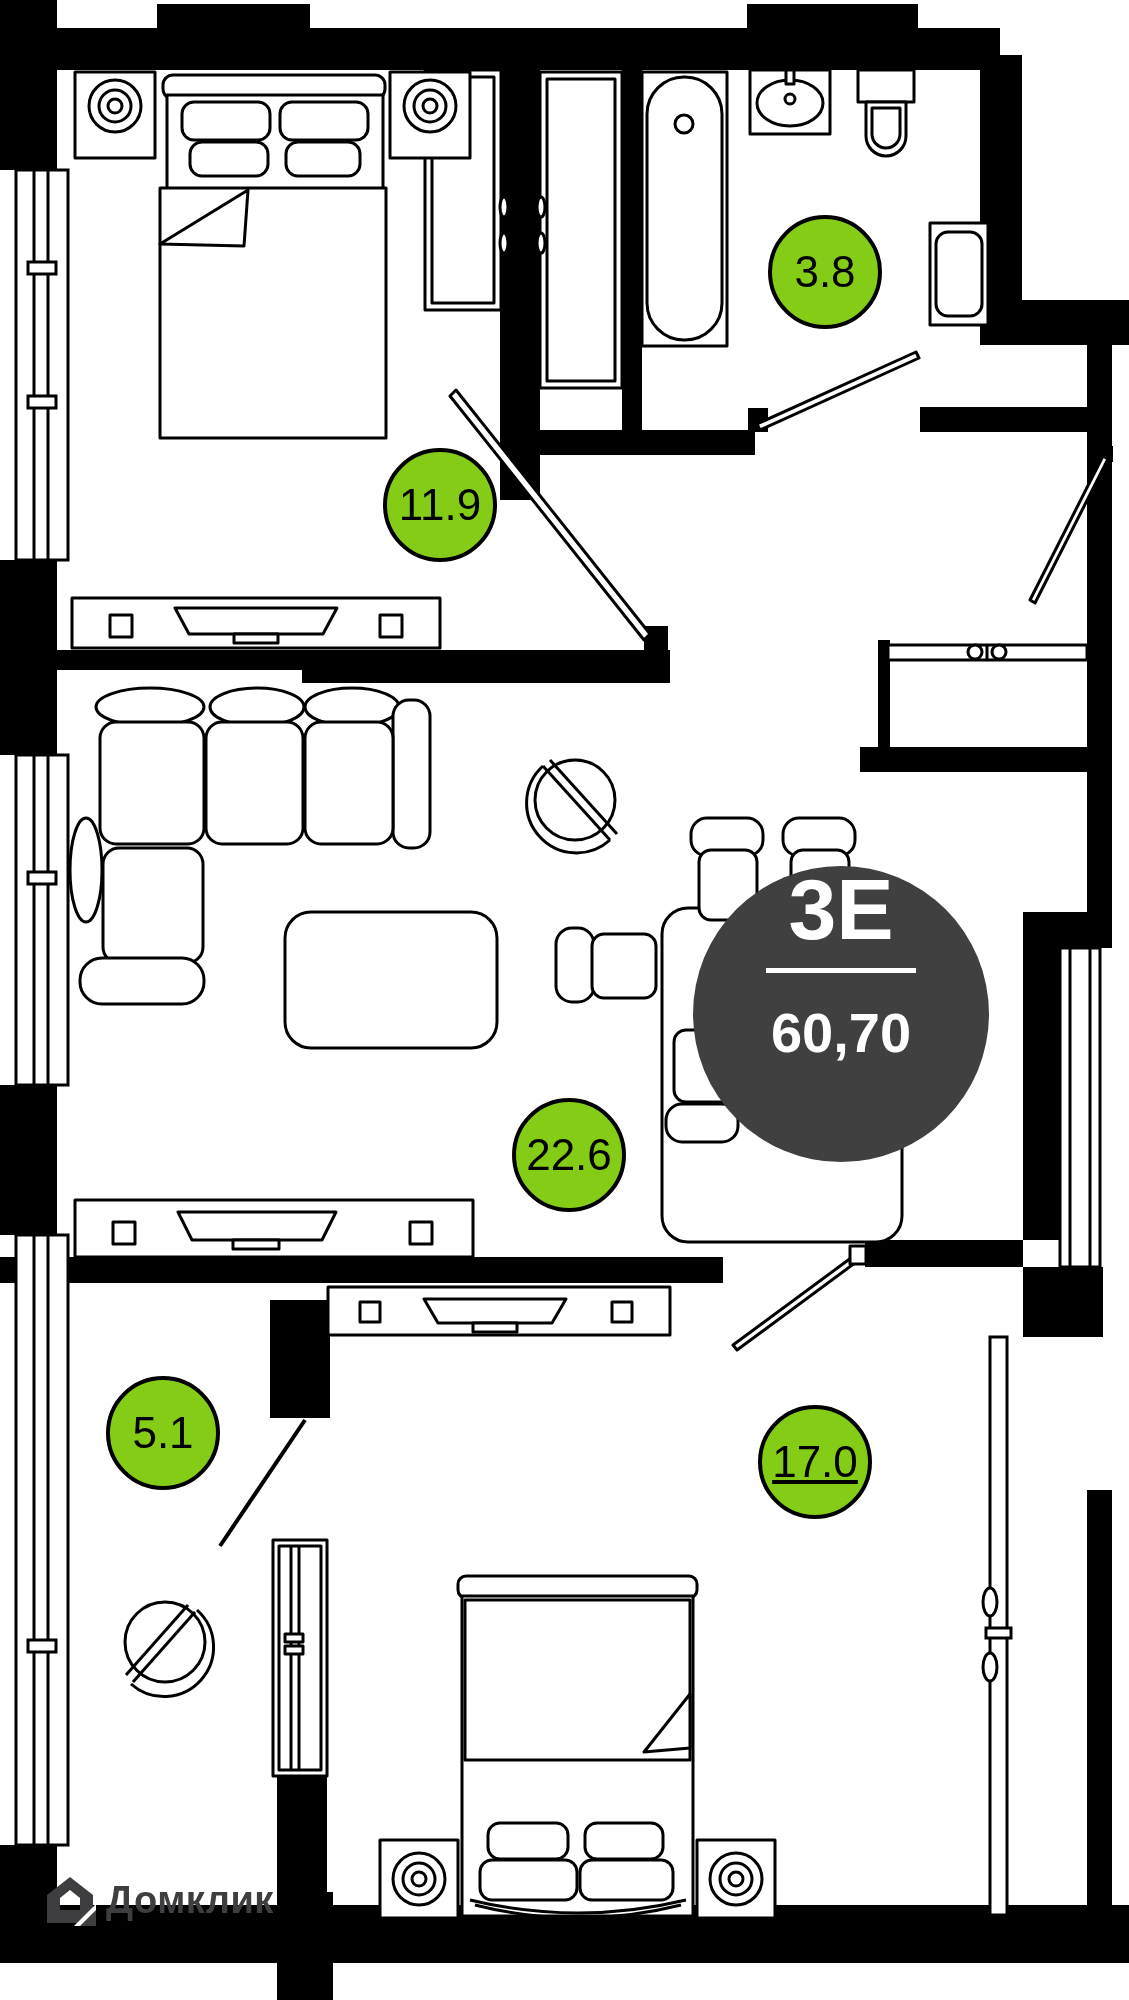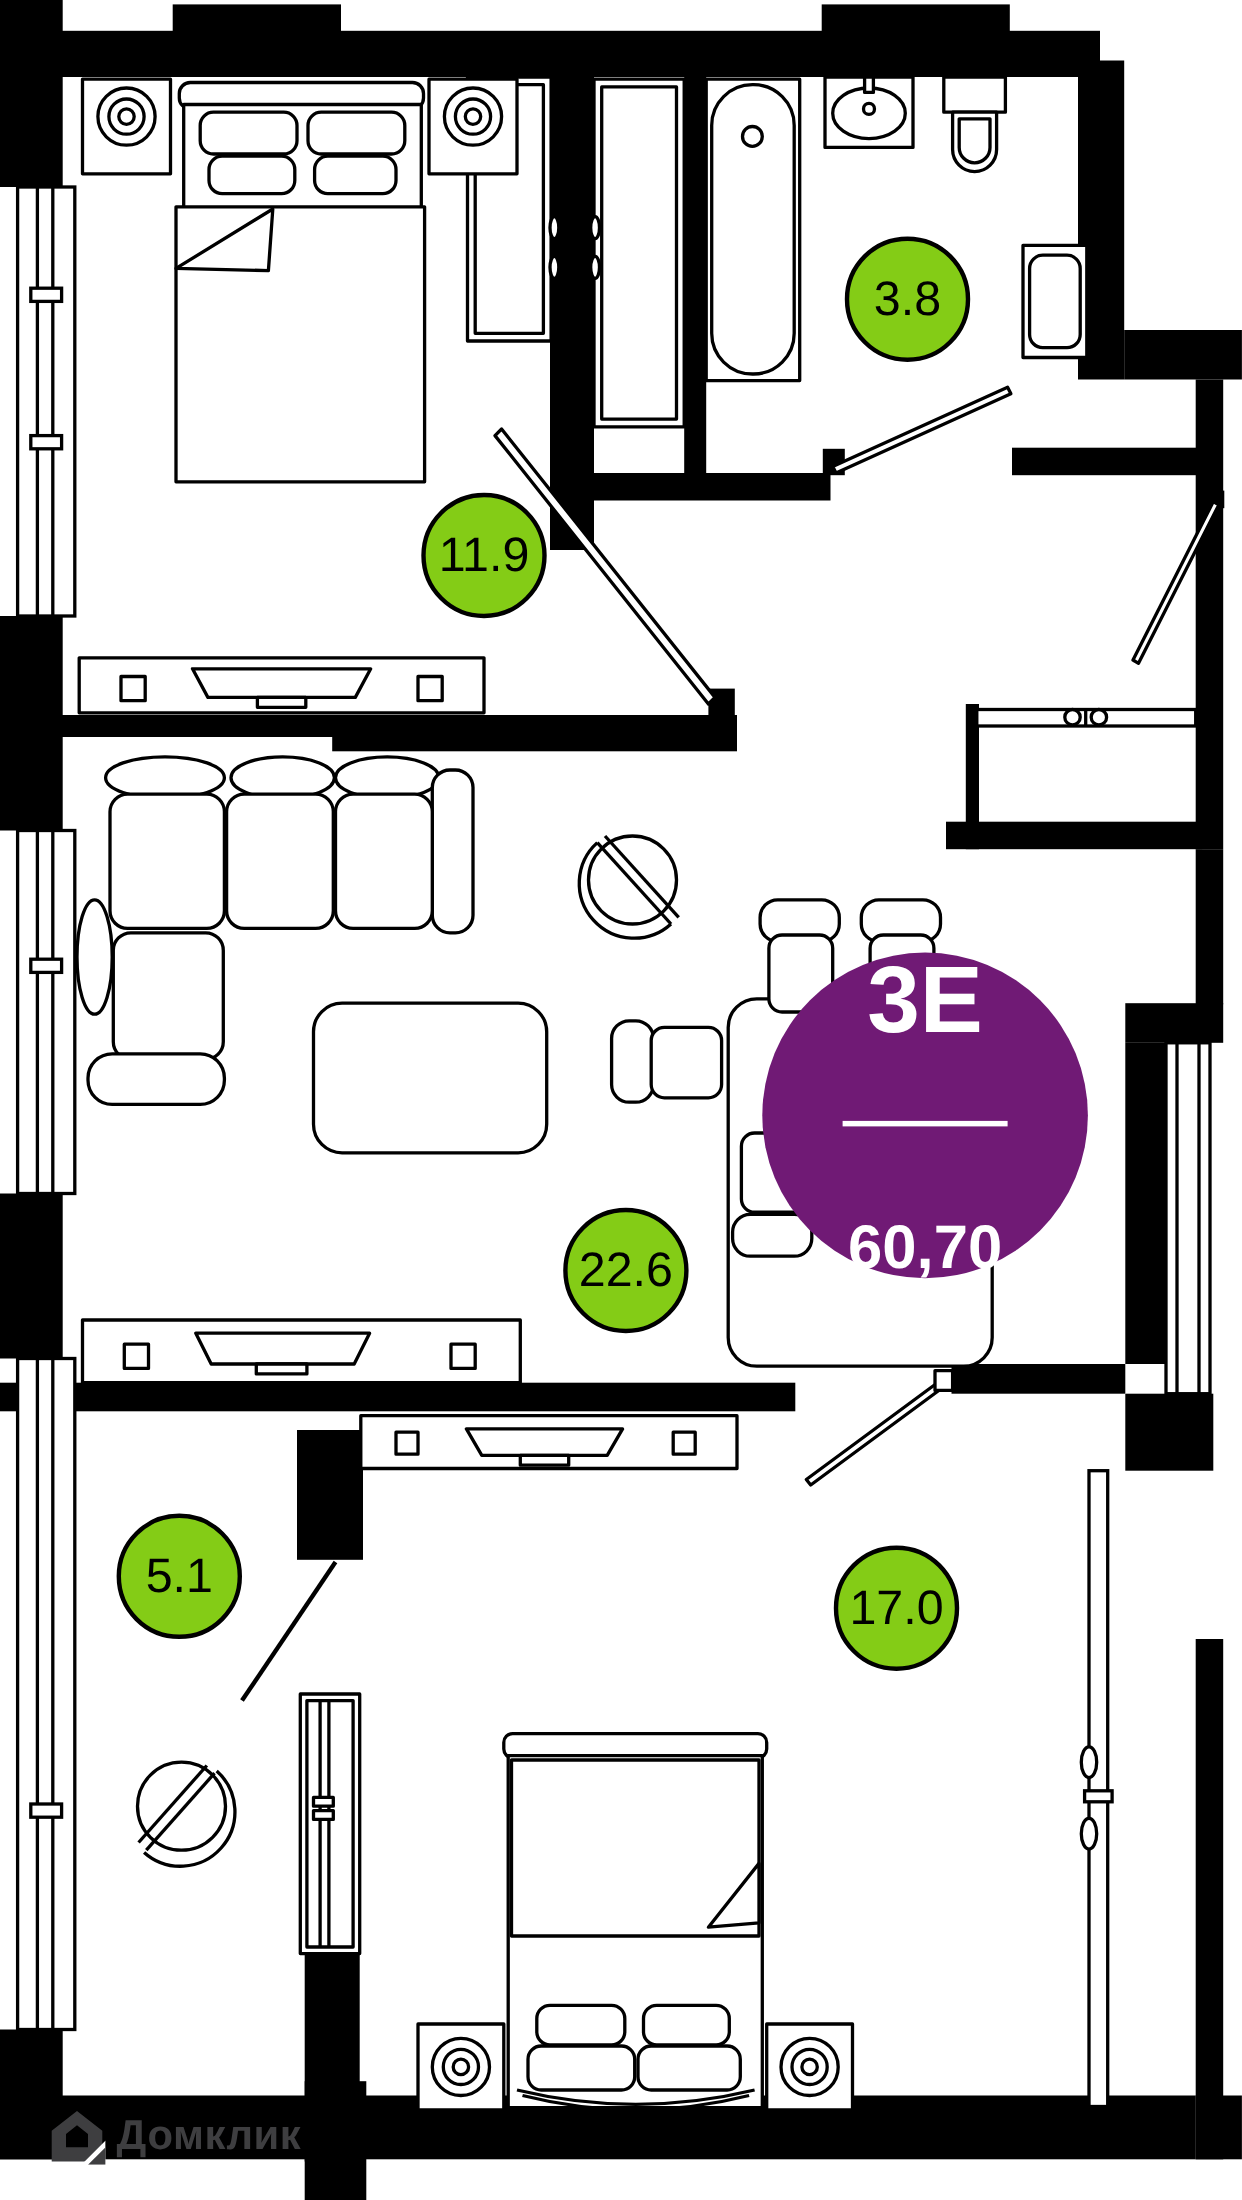--- a/index.html
+++ b/index.html
@@ -9,30 +9,30 @@
   }
   .plan-svg{position:absolute;left:0;top:0;width:1129px;height:2000px;}
   .area-badge{
     position:absolute;width:106px;height:106px;background:#84cc16;
     border:4px solid #000000;border-radius:50%;
     display:flex;align-items:center;justify-content:center;
     font-size:44px;color:#000000;letter-spacing:0;
   }
   .unit-badge{
     position:absolute;left:693px;top:866px;width:296px;height:296px;
-    border-radius:50%;background:#701a75;color:#ffffff;
-    display:flex;flex-direction:column;align-items:center;justify-content:space-between;
+    border-radius:50%;background:#404040;color:#ffffff;
+    display:flex;flex-direction:column;align-items:center;justify-content:flex-start;
     font-weight:bold;text-align:center;
   }
   .unit-type{font-size:86px;line-height:1;}
   .unit-divider{width:150px;height:5px;background:#ffffff;margin:16px 0 12px 0;border:none;}
   .unit-area{font-size:56px;line-height:1;margin-top:20px;}
   .brand{
     position:absolute;left:44px;top:1872px;height:56px;
-    display:flex;align-items:center;gap:10px;color:#3E3E40;margin-top:42px;
+    display:flex;align-items:center;gap:10px;color:#3E3E40;
   }
   .brand-text{font-size:38px;font-weight:bold;letter-spacing:0.5px;}
 </style>
 </head>
 <body>
 
 <div class="stage">
 
   <svg class="plan-svg" viewBox="0 0 1129 2000" fill="none" stroke="none">
 
@@ -280,21 +280,21 @@
   </div>
   <div class="area-badge" style="left:768px;top:215px;">
     <span>3.8</span>
   </div>
   <div class="area-badge" style="left:512px;top:1098px;">
     <span>22.6</span>
   </div>
   <div class="area-badge" style="left:106px;top:1376px;">
     <span>5.1</span>
   </div>
-  <div class="area-badge" style="left:758px;top:1405px;">
+  <div class="area-badge" style="left:758px;top:1405px;text-decoration:underline;">
     <span>17.0</span>
   </div>
 
   <div class="unit-badge">
     <div class="unit-type">3Е</div>
     <div class="unit-divider"></div>
     <div class="unit-area">60,70</div>
   </div>
 
   <div class="brand">

